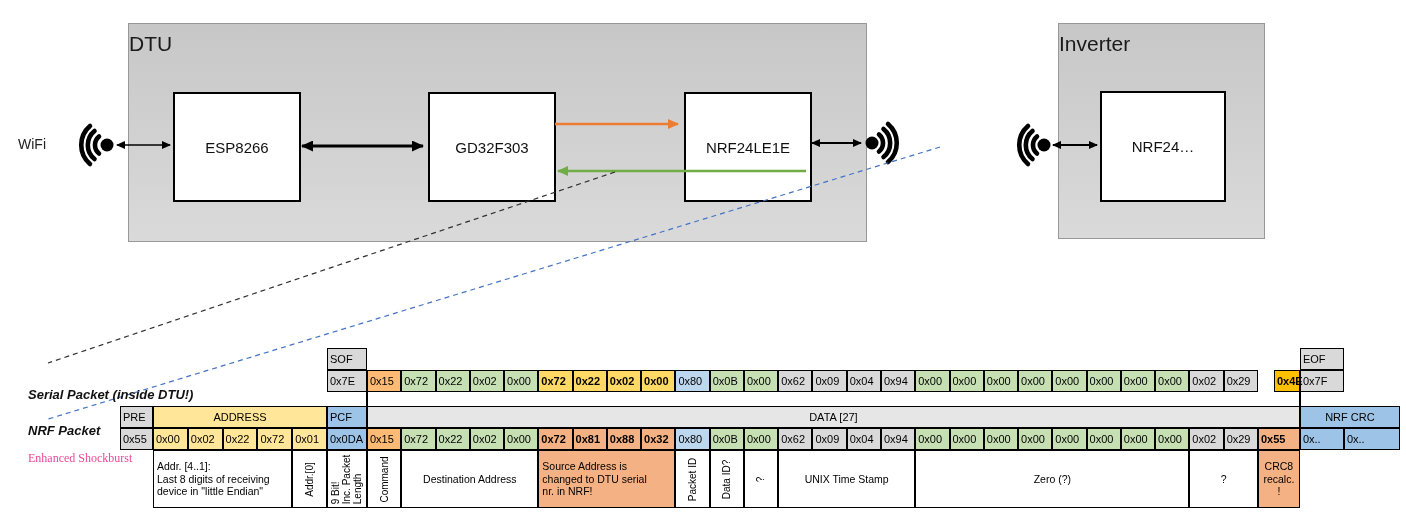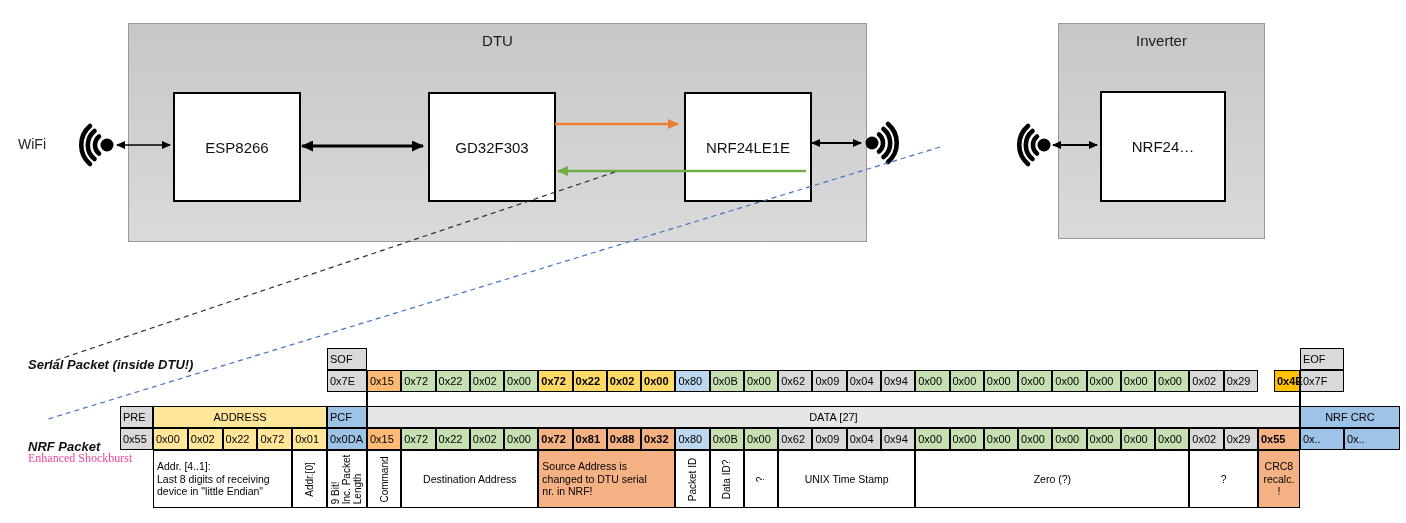--- a/index.html
+++ b/index.html
@@ -1,22 +1,22 @@
 <!DOCTYPE html>
 <html><head>
 <meta charset="utf-8">
 <style>
   html,body{margin:0;padding:0;background:#fff;}
   #canvas{position:relative;width:1406px;height:523px;background:#fff;overflow:hidden;
           font-family:"Liberation Sans",sans-serif;}
   
   .graybox{position:absolute;background:linear-gradient(180deg,#c7c7c7 0%,#dadada 100%);
            border:1px solid #989898;}
-  .graybox .gtitle{position:absolute;left:0;right:0;top:8px;text-align:center;
-           font-size:15px;color:#1a1a1a;}
+  .graybox .gtitle{position:absolute;left:0;right:0;top:8px;
+           font-size:21px;color:#1a1a1a;}
   .comp{position:absolute;background:#fff;border:2px solid #000;display:flex;
         align-items:center;justify-content:center;font-size:15px;color:#111;}
   #wifi-label{position:absolute;left:18px;top:136px;font-size:14px;color:#222;}
   svg.overlay{position:absolute;left:0;top:0;pointer-events:none;}
   
   .pktlabel{position:absolute;left:28px;height:22px;line-height:22px;
             font-size:13px;font-weight:bold;font-style:italic;color:#111;}
   #shockburst{position:absolute;left:28px;top:451px;font-size:12px;color:#ec4899;font-family:Liberation Serif, serif;}
   .grid{position:absolute;left:120px;display:grid;
         grid-template-columns:33px repeat(5,34.8px) 40px repeat(26,34.27px) 42px 44px 56px;}
@@ -110,22 +110,22 @@
       <path d="M 1032.5 131 A 18 18 0 0 0 1032.5 159"></path>
       <path d="M 1028 126 A 25 25 0 0 0 1028 164"></path>
       <circle cx="1044" cy="145" r="6.5" fill="#000" stroke="none"></circle>
     </g>
     <line x1="1053" y1="145" x2="1097" y2="145" stroke="#000" stroke-width="2" marker-start="url(#mb1)" marker-end="url(#mb1)"></line>
 
     <line x1="615" y1="172" x2="48" y2="363" stroke="#303030" stroke-width="1.2" stroke-dasharray="5 4"></line>
     <line x1="940" y1="147" x2="45" y2="420" stroke="#4472C4" stroke-width="1.2" stroke-dasharray="5 4"></line>
   </svg>
 
-  <div class="pktlabel" style="top:354px;">Serial Packet (inside DTU!)</div>
-  <div class="pktlabel" style="top:436px;font-style:italic;">NRF Packet</div>
+  <div class="pktlabel" style="top:384px;">Serial Packet (inside DTU!)</div>
+  <div class="pktlabel" style="top:420px;font-style:italic;">NRF Packet</div>
   <div id="shockburst">Enhanced Shockburst</div>
 
   <div class="grid" id="serial-grid">
     <div class="cell gy c7 r1">SOF</div>
     <div class="cell gy c35 r1">EOF</div>
     <div class="cell gy c7 r2">0x7E</div>
     <div class="cell gy c35 r2">0x7F</div>
   <div class="cell gm" style="grid-area: 2 / 8 / auto / span 1;">0x15</div>
       <div class="cell gl" style="grid-area: 2 / 9 / auto / span 1;">0x72</div>
       <div class="cell gl" style="grid-area: 2 / 10 / auto / span 1;">0x22</div>

